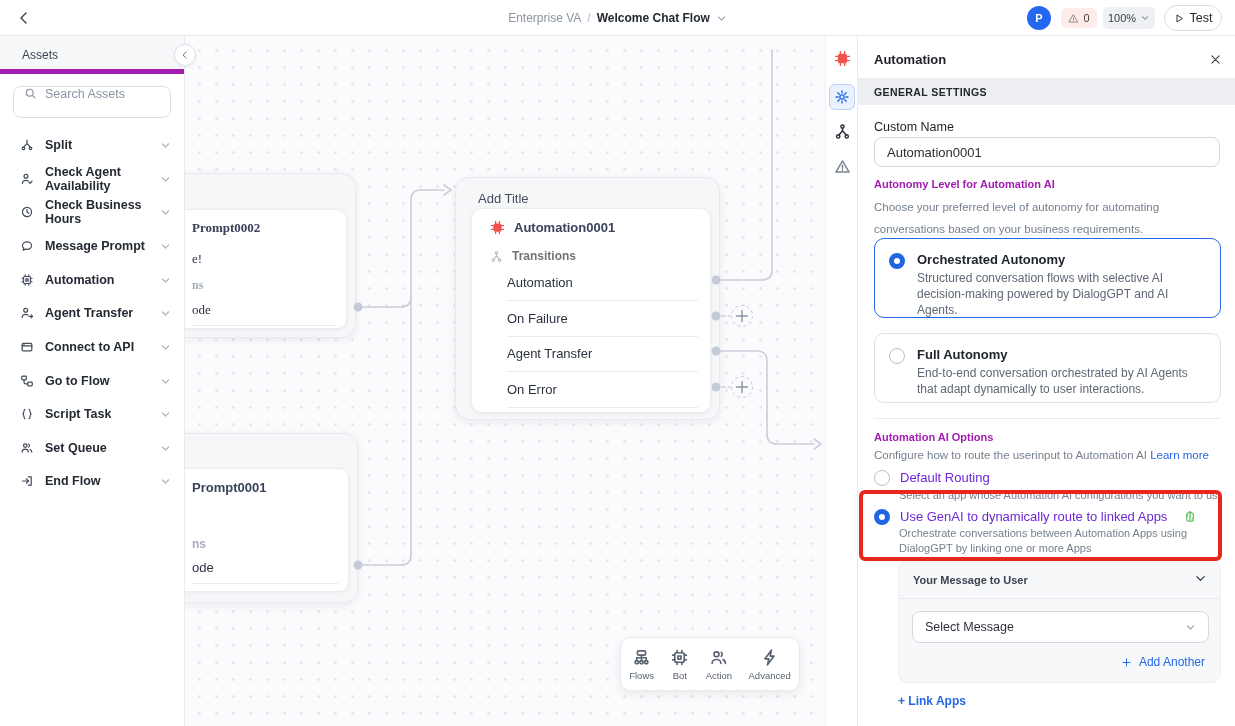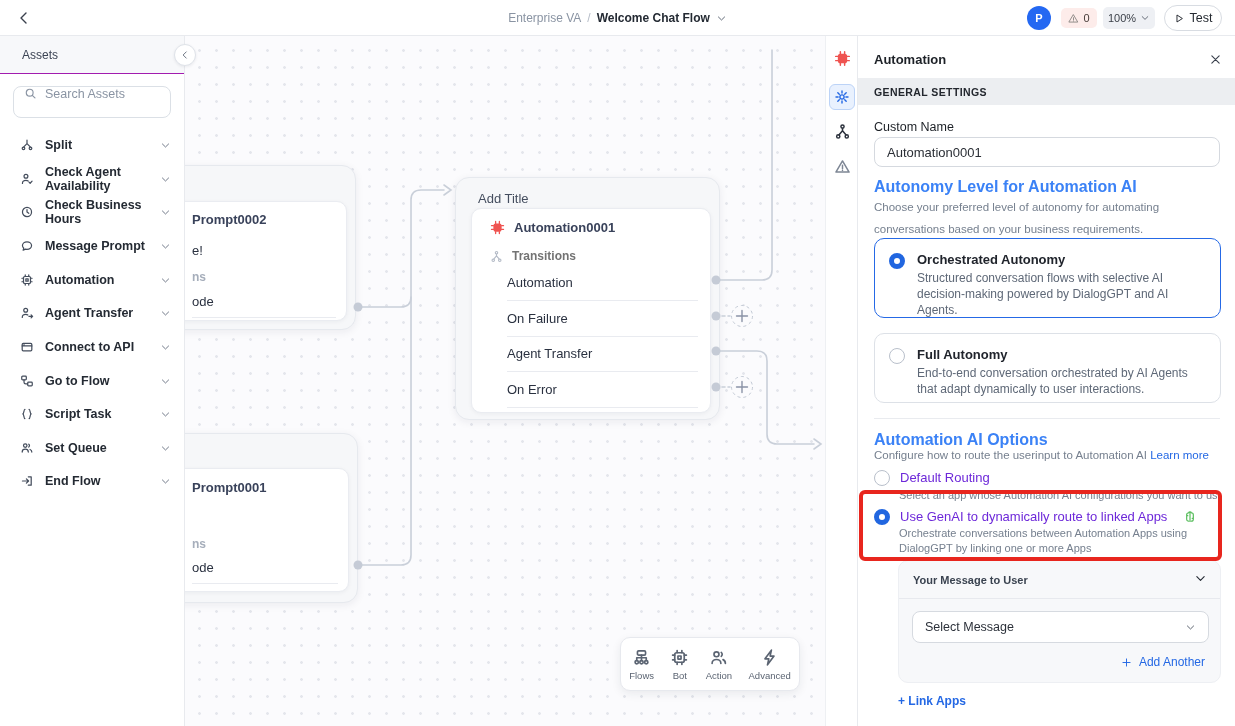--- a/index.html
+++ b/index.html
@@ -17,21 +17,21 @@
   .crumb-chev { width:11px; height:11px; color:#5c6573; }
   .avatar { position:absolute; left:1027px; top:6px; width:24px; height:24px; border-radius:50%; background:#2468f2; color:#fff; font-size:11px; font-weight:700; display:flex; align-items:center; justify-content:center; }
   .warn-badge { position:absolute; left:1061px; top:8px; width:36px; height:20px; background:#fdecea; border-radius:5px; display:flex; align-items:center; justify-content:center; gap:4px; font-size:11px; color:#463c39; cursor:pointer; }
   .warn-badge .icon { width:11px; height:11px; color:#8f8a87; }
   .zoom-pill { position:absolute; left:1103px; top:7px; width:52px; height:22px; background:#eef0f4; border-radius:5px; display:flex; align-items:center; justify-content:center; gap:4px; font-size:11px; color:#3a3f47; cursor:pointer; }
   .zoom-pill .icon { width:10px; height:10px; color:#555d68; }
   .test-btn { position:absolute; left:1164px; top:5px; width:58px; height:26px; background:#fff; border:1px solid #d8dce2; border-radius:14px; display:flex; align-items:center; justify-content:center; gap:5px; font-size:12.5px; color:#252a31; cursor:pointer; }
   .test-btn .icon { width:11px; height:11px; color:#252a31; }
   
   #sidebar { position:absolute; left:0; top:36px; width:185px; height:690px; background:#fff; border-right:1px solid #e8eaee; z-index:30; }
-  .sb-head { position:absolute; left:0; top:0; width:100%; height:38px; background:#f7f8fa; border-bottom:1px solid #a21caf; }
+  .sb-head { position:absolute; left:0; top:0; width:100%; height:38px; background:#f7f8fa; border-bottom:5px solid #a21caf; }
   .sb-title { position:absolute; left:22px; top:12px; font-size:12px; color:#3c4454; }
   .collapse-btn { position:absolute; left:174px; top:8px; width:22px; height:22px; border-radius:50%; background:#fff; border:1px solid #dfe3e9; box-shadow:0 1px 3px rgba(20,30,50,.08); display:flex; align-items:center; justify-content:center; color:#5c6573; cursor:pointer; z-index:35; }
   .collapse-btn .icon { width:10px; height:10px; }
   .search-box { position:absolute; left:13px; top:50px; width:158px; height:32px; border:1px solid #dbe0e6; border-radius:8px; background:#fff; display:flex; align-items:flex-start; gap:8px; padding:0 10px; }
   .search-box .icon { width:13px; height:13px; color:#8a94a3; }
   .search-box input { border:none; outline:none; width:110px; font-size:12.5px; color:#242a33; font-family:"Liberation Sans", sans-serif; background:transparent; }
   .search-box input::placeholder { color:#8a94a3; }
   .sb-item { position:absolute; left:0; width:185px; height:34px; display:flex; align-items:center; padding:0 14px 0 20px; cursor:pointer; }
   .sb-item .icon { width:14px; height:14px; color:#444d5c; }
   .sb-item .lbl { margin-left:11px; font-size:12.5px; font-weight:600; color:#242a33; flex:1; }
@@ -60,21 +60,21 @@
   .rail-icon { position:absolute; left:8px; width:17px; height:17px; cursor:pointer; }
   .rail-sel { position:absolute; left:3px; width:26px; height:26px; background:#e9f1fe; border:1px solid #bcd3f7; border-radius:6px; display:flex; align-items:center; justify-content:center; cursor:pointer; }
   .rail-sel .icon { width:16px; height:16px; color:#2468e4; }
   
   #panel { position:absolute; left:857px; top:36px; width:378px; height:690px; background:#fff; border-left:1px solid #e8eaee; z-index:31; }
   .p-title { position:absolute; left:16px; top:16px; font-size:13px; font-weight:700; color:#1d2127; }
   .p-close { position:absolute; left:351px; top:17px; width:13px; height:13px; color:#3a414d; cursor:pointer; }
   .p-band { position:absolute; left:0; top:42px; width:378px; height:27px; background:#eceef1; display:flex; align-items:center; padding-left:16px; font-size:10.5px; font-weight:700; letter-spacing:.4px; color:#23272e; }
   .p-label { position:absolute; left:16px; font-size:12.5px; color:#1c2026; }
   .p-input { position:absolute; left:16px; width:346px; height:30px; border:1px solid #d5d9df; border-radius:8px; background:#fff; font-size:13px; color:#2a2e35; padding:0 12px; outline:none; font-family:"Liberation Sans", sans-serif; }
-  .p-h2 { position:absolute; left:16px; font-size:16px; font-weight:700; color:#3b82f6; }
+  .p-h2 { position:absolute; left:16px; font-size:11px; font-weight:700; color:#a21caf; }
   .p-desc { position:absolute; left:16px; font-size:11.5px; line-height:22px; color:#76808f; width:346px; }
   .opt-card { position:absolute; left:16px; width:347px; border-radius:10px; background:#fff; display:flex; gap:12px; padding:13px 14px; cursor:pointer; }
   .opt-card.sel { border:1.5px solid #2569e6; }
   .opt-card.unsel { border:1px solid #dde1e7; }
   .radio { width:16px; height:16px; border-radius:50%; flex:none; margin-top:1px; }
   .radio.on { border:5px solid #2166e0; background:#fff; }
   .radio.off { border:1.5px solid #b9c0cb; background:#fff; }
   .opt-title { font-size:13px; font-weight:700; color:#20242c; }
   .opt-desc { font-size:12px; line-height:16px; color:#5e6877; margin-top:3px; max-width:295px; }
   .p-div { position:absolute; left:16px; width:346px; height:1px; background:#e9ebef; }
@@ -317,21 +317,21 @@
       <span class="chev icon">
         <svg viewBox="0 0 16 16">
           <path d="M3.5 5.8 8 10.2l4.5-4.4"></path>
         </svg>
       </span>
     </div>
 </div>
 
 <div id="canvas">
 
-  <div class="node" style="left:-45px; top:129px; width:216px; height:165px;">
+  <div class="node" style="left:-45px; top:137px; width:216px; height:165px;font-family:Liberation Serif, serif;">
     <div class="node-inner" style="left:5px; top:35px; right:8px; bottom:8px;">
       <div class="node-title-row" style="left:45px; top:10px;">
         <span>Prompt0002</span>
       </div>
       <div class="frag" style="left:45px; top:41px;">e!</div>
       <div class="frag-gray" style="left:45px; top:68px;">ns</div>
       <div class="frag" style="left:45px; top:92px;">ode</div>
       <div class="node-div" style="left:45px; right:10px; top:115px;"></div>
     </div>
   </div>

